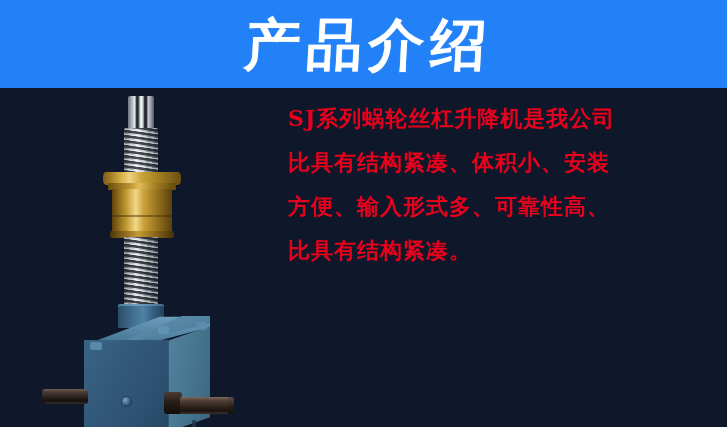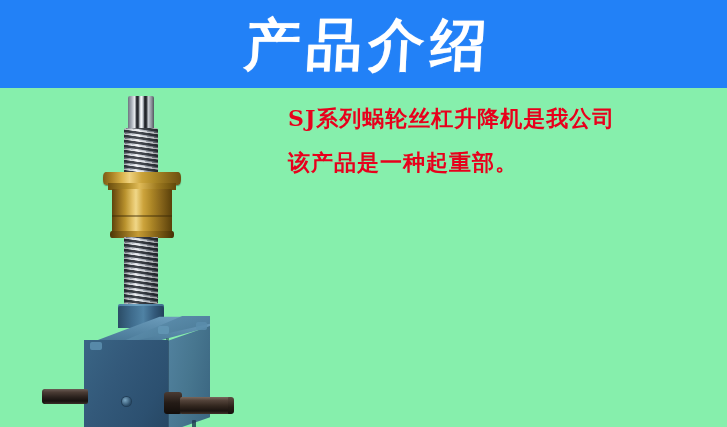--- a/index.html
+++ b/index.html
@@ -27,21 +27,21 @@
     letter-spacing:6px;
     line-height:1;
     padding-left:10px;
     box-sizing:border-box;
     -webkit-font-smoothing:antialiased;
     text-shadow:0 0 1px rgba(255,255,255,.55);
     transform:skewX(-3deg);
   }
 
   
-  .body-area{position:absolute;left:0;top:88px;width:727px;height:339px;background:#86efac;}
+  .body-area{position:absolute;left:0;top:88px;width:727px;height:339px;background:#0f172a;}
 
   
   .desc{
     position:absolute;left:288px;top:8px;width:420px;
     color:#e8001c;
     font-family:"DejaVu Serif","Liberation Serif",serif;
     font-size:22px;
     font-weight:700;
     line-height:44px;
     letter-spacing:1px;
@@ -245,17 +245,19 @@
       <div class="shaft-left"></div>
 
       <div class="hub-right"></div>
       <div class="shaft-right"></div>
       <div class="shaft-right-cap"></div>
 
     </div>
 
     <div class="desc">
       <span class="desc-line">SJ系列蜗轮丝杠升降机是我公司</span>
-      <span class="desc-line">该产品是一种起重部。</span>
+      <span class="desc-line">比具有结构紧凑、体积小、安装</span>
+      <span class="desc-line">方便、输入形式多、可靠性高、</span>
+      <span class="desc-line">比具有结构紧凑。</span>
     </div>
 
   </div>
 </div>
 
 </body></html>

